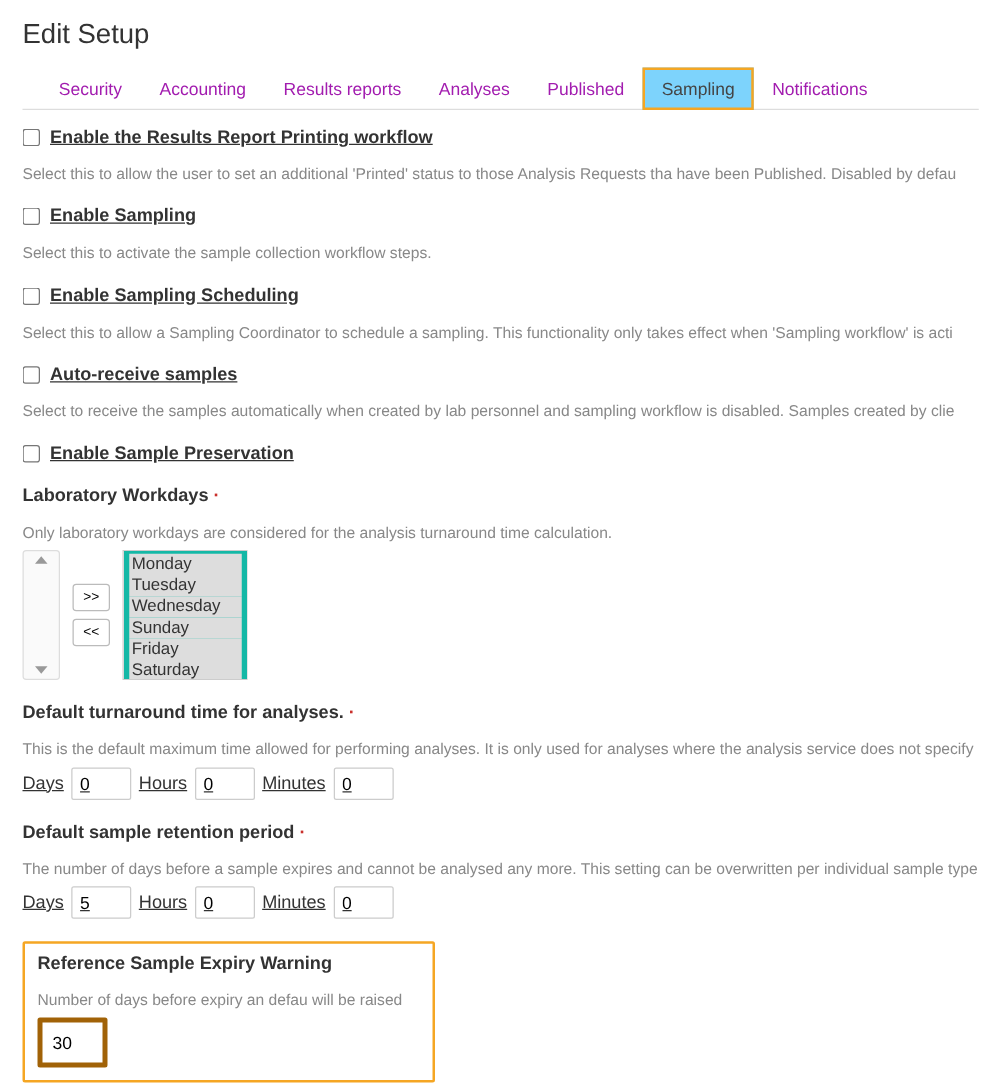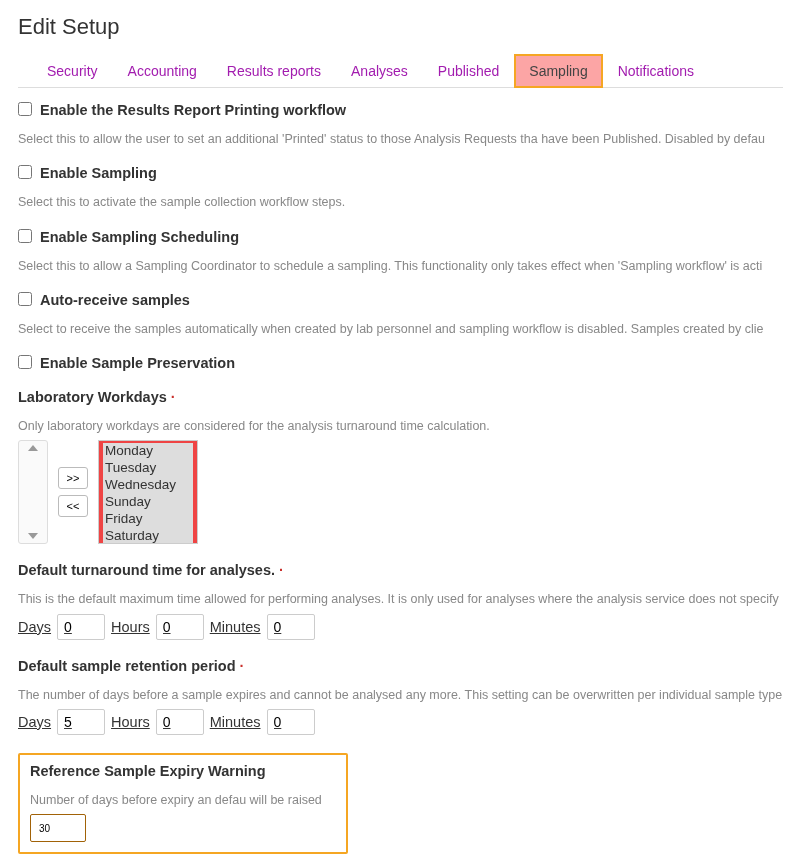--- a/index.html
+++ b/index.html
@@ -32,37 +32,39 @@
     font-size: 14px;
     color: #a21caf;
     cursor: pointer;
     border: 1px solid transparent;
     margin-bottom: -1px;
   }
   .tab.active {
     color: #444;
     border: 1px solid #ddd;
     border-bottom: 1px solid #fff;
-    background: #fca5a5;
+    background: #7dd3fc;
     border-radius: 3px 3px 0 0;
     text-align: center;
   }
   .tab.highlight-box {
     border: 2px solid #f5a623;
     border-radius: 0;
     margin-bottom: -1px;
     padding: 7px 13px;
   }
   .field {
     margin-bottom: 18px;
   }
   .field-row {
     display: flex;
+    align-items: center;
     gap: 8px;
     margin-bottom: 2px;
+    text-decoration: underline;
   }
   .field-label {
     font-size: 14.5px;
     font-weight: 700;
     color: #333;
   }
   .field-help {
     font-size: 12.5px;
     color: #888;
     margin: 13px 0 0 0;
@@ -120,21 +122,21 @@
     cursor: pointer;
     padding: 0;
   }
   .shuttle-list {
     border: 1px solid #ccc;
     width: 100px;
     height: 104px;
     overflow-y: scroll;
     font-size: 13.5px;
     padding: 2px 4px;
-    background: #ef4444;
+    background: #14b8a6;
   }
   .shuttle-list .opt {
     line-height: 1.25;
     background: #ddd;
     padding: 0 2px;
   }
   .duration-row {
     display: flex;
     align-items: center;
     gap: 6px;
@@ -145,25 +147,25 @@
   .duration-row input {
     width: 48px;
     height: 26px;
     border: 1px solid #ccc;
     border-radius: 2px;
     padding: 2px 6px;
     font-size: 14px;
   }
   .num-input {
     width: 56px;
-    height: 28px;
-    border: 1px solid #a16207;
+    height: 40px;
+    border: 4px solid #a16207;
     border-radius: 2px;
     padding: 2px 8px;
-    font-size: 10px;
+    font-size: 14px;
     margin-top: 6px;
   }
   .highlight-block {
     border: 2px solid #f5a623;
     padding: 8px 10px 10px 10px;
     border-radius: 2px;
     display: inline-block;
     min-width: 330px;
   }
 </style>

